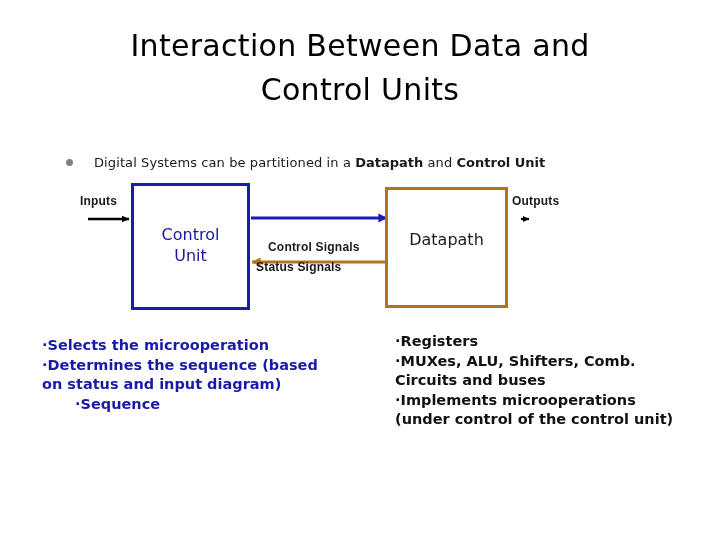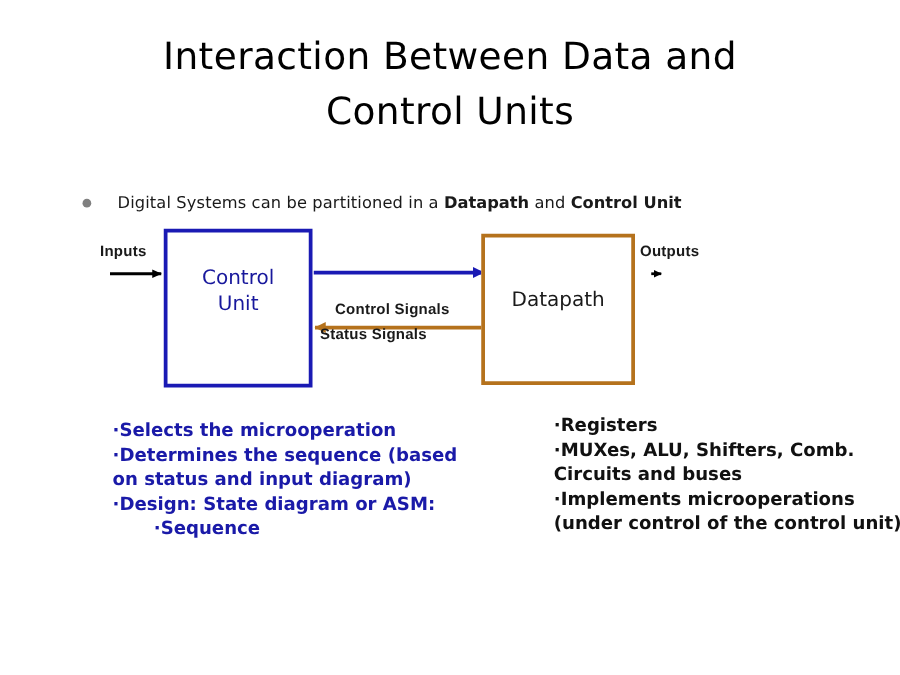--- a/index.html
+++ b/index.html
@@ -73,21 +73,21 @@
     background: #ffffff;
     box-sizing: border-box;
     display: flex;
     justify-content: center;
   }
   #box-control {
     left: 131px; top: 183px;
     width: 119px; height: 127px;
     border: 3px solid #1a1ab4;
     align-items: flex-start;
-    padding-top: 25px;
+    padding-top: 38px;
   }
   #box-control .label {
     color: #18189c;
     font-family: "DejaVu Sans", sans-serif;
     font-size: 16px;
     line-height: 21px;
     text-align: center;
     font-weight: 400;
   }
   #box-datapath {
@@ -126,21 +126,21 @@
   
   .notes {
     position: absolute;
     font-family: "DejaVu Sans", sans-serif;
     font-weight: 700;
     font-size: 14.5px;
     line-height: 19.5px;
   }
   #notes-left  { left: 42px;  top: 336px; width: 300px; color: #1a1aa8; }
   #notes-right { left: 395px; top: 332px; width: 290px; color: #111111; }
-  .notes .ln { display: block; white-space: nowrap; margin-left: 48px; }
+  .notes .ln { display: block; white-space: nowrap; }
   .notes .ln.sub { padding-left: 33px; }
 </style>
 </head>
 <body>
 
 <div id="slide">
 
   <div id="title">
     <span class="tline">Interaction Between Data and</span>
     <span class="tline">Control Units</span>
@@ -189,21 +189,20 @@
     <div class="conn-label" id="lbl-inputs">Inputs</div>
     <div class="conn-label" id="lbl-outputs">Outputs</div>
     <div class="conn-label" id="lbl-control-signals">Control Signals</div>
     <div class="conn-label" id="lbl-status-signals">Status Signals</div>
   </div>
 
   <div class="notes" id="notes-left">
     <span class="ln">·Selects the microoperation</span>
     <span class="ln">·Determines the sequence (based</span>
     <span class="ln">on status and input diagram)</span>
-    <span class="ln">·Design: State diagram or ASM:</span>
     <span class="ln sub">·Sequence</span>
   </div>
 
   <div class="notes" id="notes-right">
     <span class="ln">·Registers</span>
     <span class="ln">·MUXes, ALU, Shifters, Comb.</span>
     <span class="ln">Circuits and buses</span>
     <span class="ln">·Implements microoperations</span>
     <span class="ln">(under control of the control unit)</span>
   </div>

